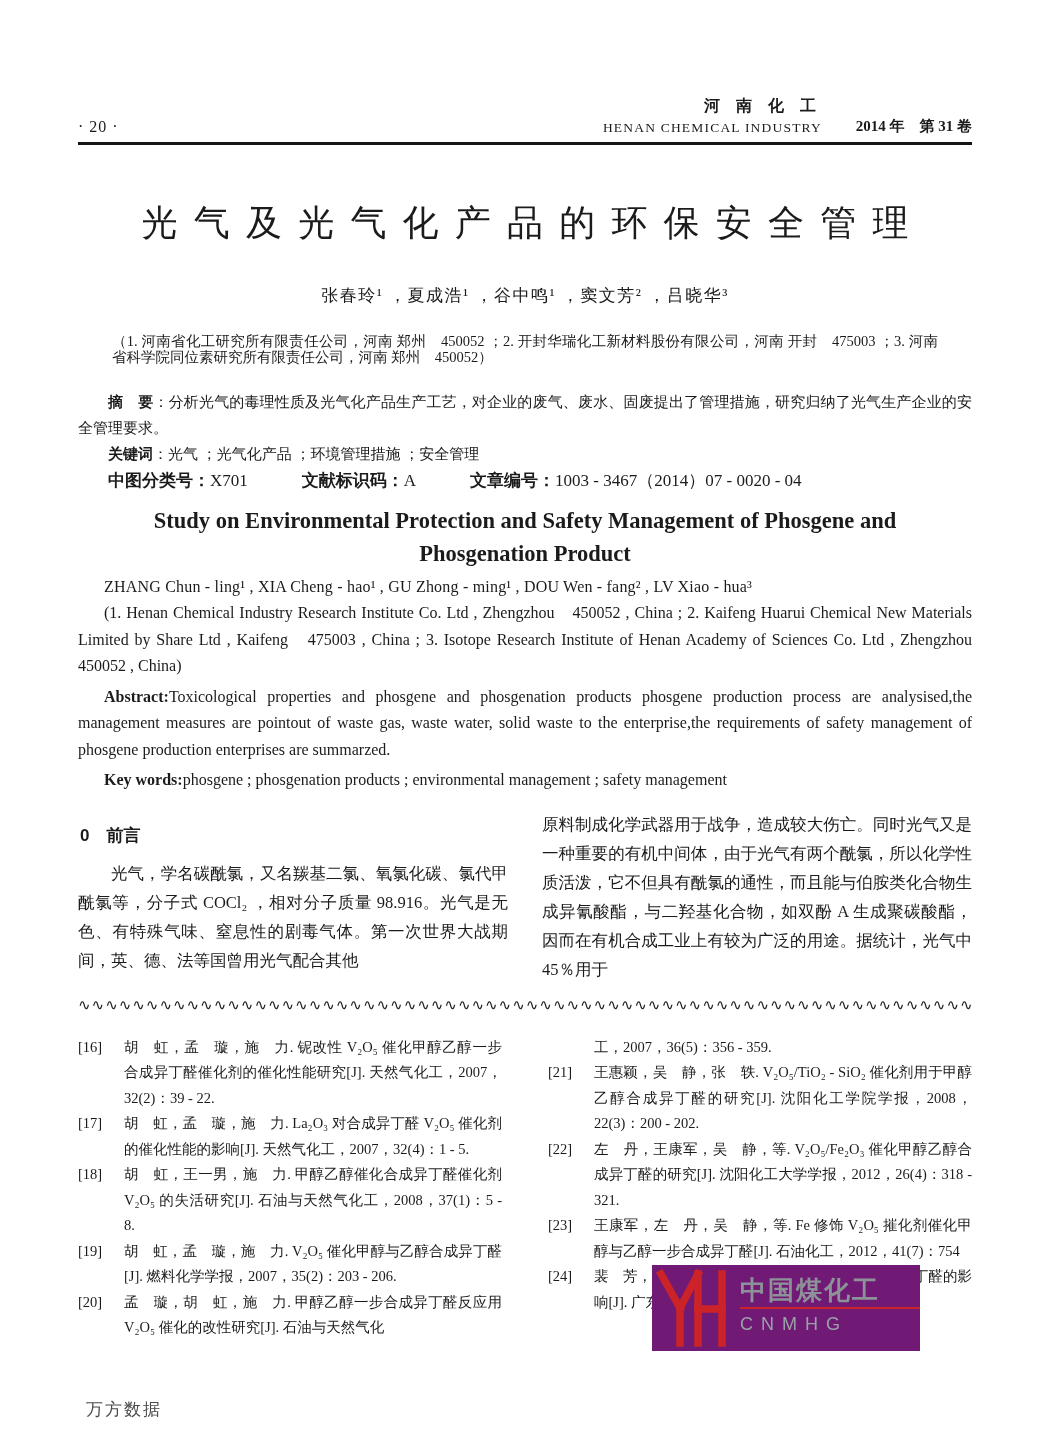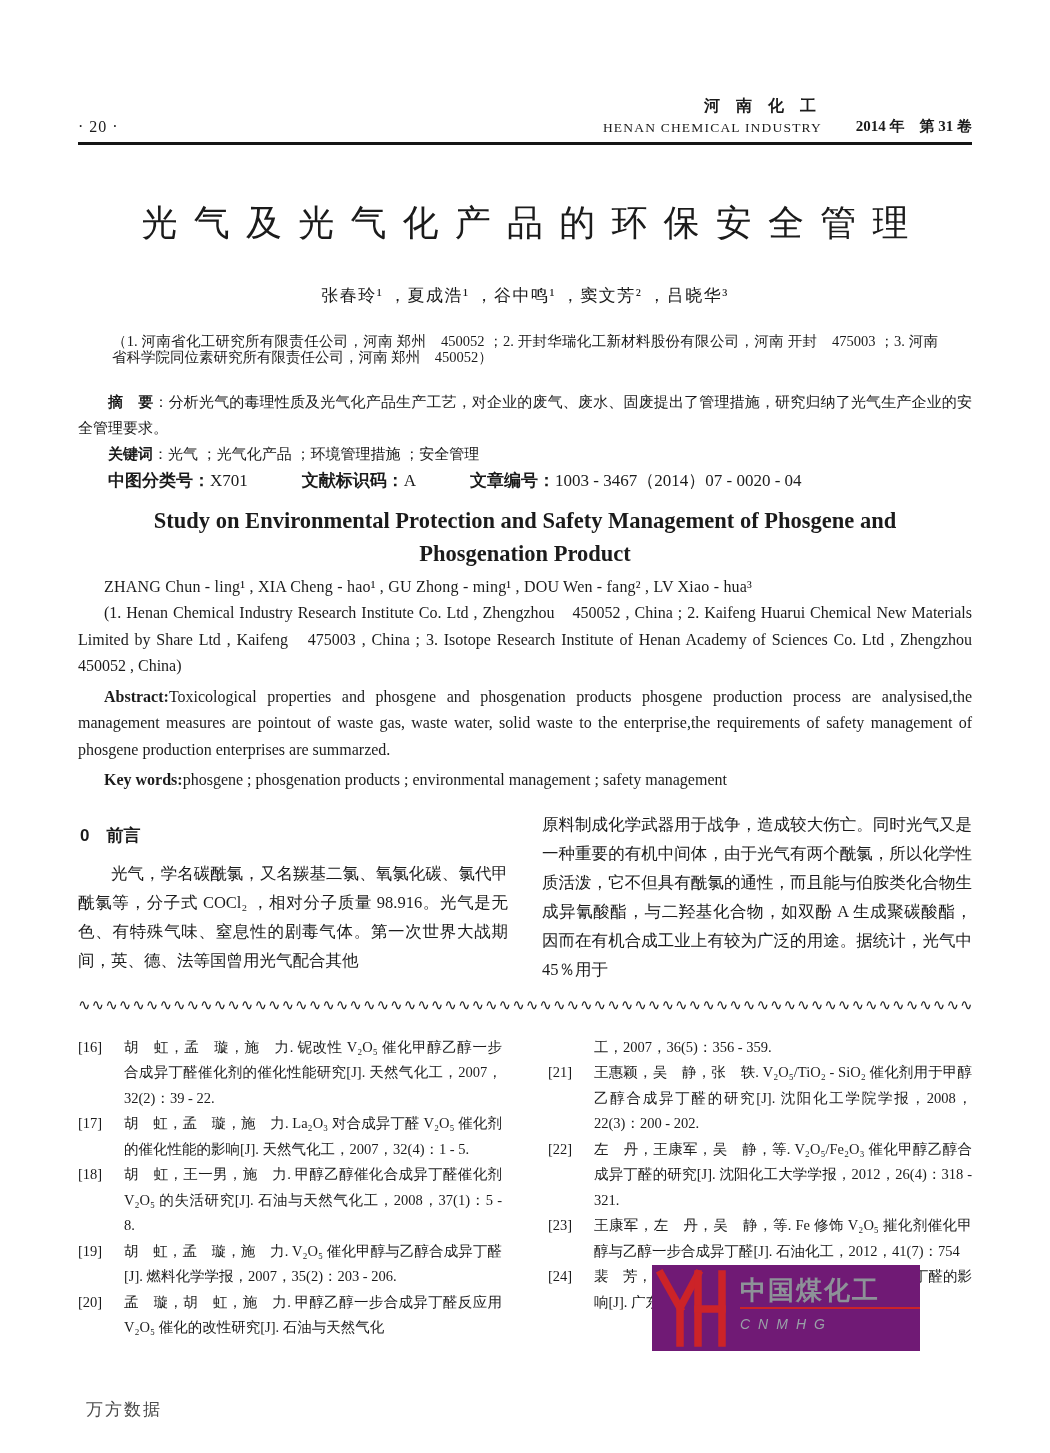--- a/index.html
+++ b/index.html
@@ -53,21 +53,21 @@
   .ref-no { flex:0 0 46px; }
   .ref-text { flex:1; text-align:justify; }
   .ref-cont { padding-left:46px; }
 
   
   .watermark { position:absolute; left:104px; top:230px; width:268px; height:86px; background:#701a75; display:flex; align-items:center; z-index:5; }
   .wm-logo { flex:0 0 84px; height:80px; }
   .wm-right { flex:1; padding-left:4px; }
   .wm-cn { font-size:26px; font-weight:700; color:#8d9298; letter-spacing:2px; font-family:"Liberation Sans","DejaVu Sans",sans-serif; }
   .wm-rule { border-top:2.5px solid #cc2328; margin:3px 0 3px; }
-  .wm-en { font-size:14px; color:#9aa1a8; letter-spacing:8px; font-family:"Liberation Sans","DejaVu Sans",sans-serif;font-style:italic; }
+  .wm-en { font-size:18px; color:#9aa1a8; letter-spacing:8px; font-family:"Liberation Sans","DejaVu Sans",sans-serif; }
 
   
   .wanfang { position:absolute; left:86px; top:1398px; font-size:17px; color:#4a4a4a; letter-spacing:2px; }
 </style>
 </head>
 <body>
 
 <div class="page">
 
   <div class="header">

